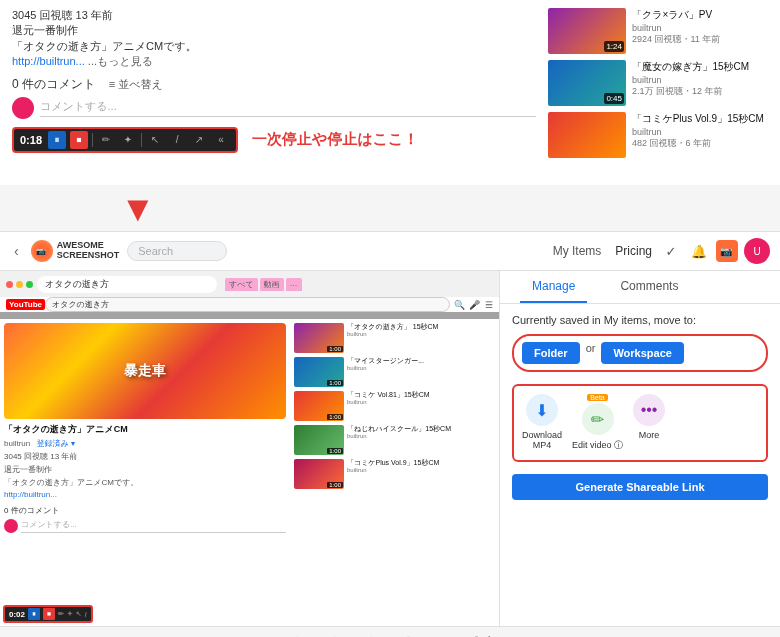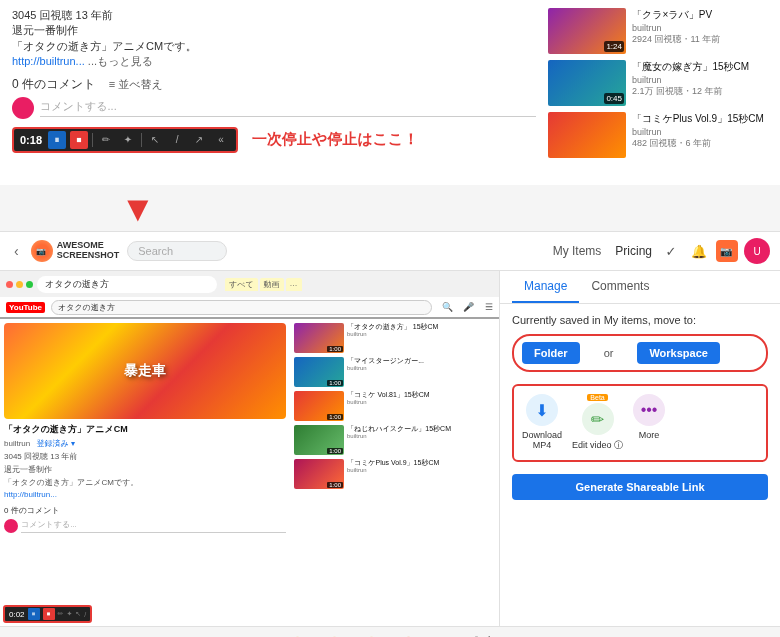--- a/index.html
+++ b/index.html
@@ -213,37 +213,37 @@
       flex: 1;
       max-width: 180px;
     }
     .browser-tabs {
       display: flex;
       gap: 2px;
       margin-left: 4px;
     }
     .browser-tab {
       font-size: 8px; color: #555; padding: 1px 4px;
-      background: #fef9c3; border-radius: 2px 2px 0 0;
+      background: #f9a8d4; border-radius: 2px 2px 0 0;
     }
 
     
     .yt-inside {
       background: #fff;
       height: calc(100% - 26px);
       overflow: hidden;
       position: relative;
     }
     .yt-header {
       background: #fff;
       display: flex;
       align-items: center;
       padding: 3px 6px;
-      border-bottom: 2px solid #a3a3a3;
-      gap: 6px;
+      border-bottom: 7px solid #a3a3a3;
+      gap: 0;
       height: 22px;
     }
     .yt-logo {
       font-size: 9px; font-weight: bold; color: #ff0000;
       background: #ff0000; color: #fff; padding: 1px 3px; border-radius: 2px;
       font-size: 8px;
     }
     .yt-search {
       flex: 1; background: #f8f8f8; border: 1px solid #ccc;
       border-radius: 8px; padding: 1px 6px; font-size: 8px; color: #333;
@@ -283,20 +283,21 @@
       position: absolute;
       bottom: 0; left: 0;
       background: #222;
       border: 2px solid #e53935;
       border-radius: 3px;
       display: flex;
       align-items: center;
       padding: 1px 4px;
       gap: 3px;
       margin: 3px;
+      font-weight: bold;
     }
     .yt-tb-time { color: #fff; font-size: 8px; }
     .yt-tb-btn { width: 12px; height: 12px; border-radius: 1px; display: flex; align-items: center; justify-content: center; }
     .yt-tb-pause { background: #1565c0; }
     .yt-tb-stop { background: #e53935; }
     .yt-tb-icon { color: #fff; font-size: 7px; }
 
     .yt-sidebar-small {
       flex: 1;
       padding: 4px;
@@ -324,39 +325,39 @@
     .right-panel {
       flex: 1;
       background: #fff;
       display: flex;
       flex-direction: column;
       overflow: hidden;
     }
     .panel-tabs {
       display: flex;
       border-bottom: 1px solid #e0e0e0;
-      padding: 0 12px;
+      padding: 0 20px;
+      gap: 21px;
     }
     .panel-tab {
       padding: 8px 12px;
       font-size: 12px;
       color: #555;
       cursor: pointer;
       border-bottom: 2px solid transparent;
     }
     .panel-tab.active {
       color: #1a73e8;
       border-bottom-color: #1a73e8;
     }
     .panel-body { padding: 10px 12px; flex: 1; overflow-y: auto; }
     .saved-label { font-size: 11px; color: #333; margin-bottom: 8px; }
     .folder-workspace-row {
       display: flex;
-      align-items: center;
-      gap: 24px;
+      gap: 6px;
       border: 2px solid #e53935;
       border-radius: 18px;
       padding: 6px 8px;
       margin-bottom: 12px;
     }
     .fw-btn {
       border: none; border-radius: 4px;
       padding: 5px 12px; font-size: 11px; font-weight: bold;
       cursor: pointer;
     }

